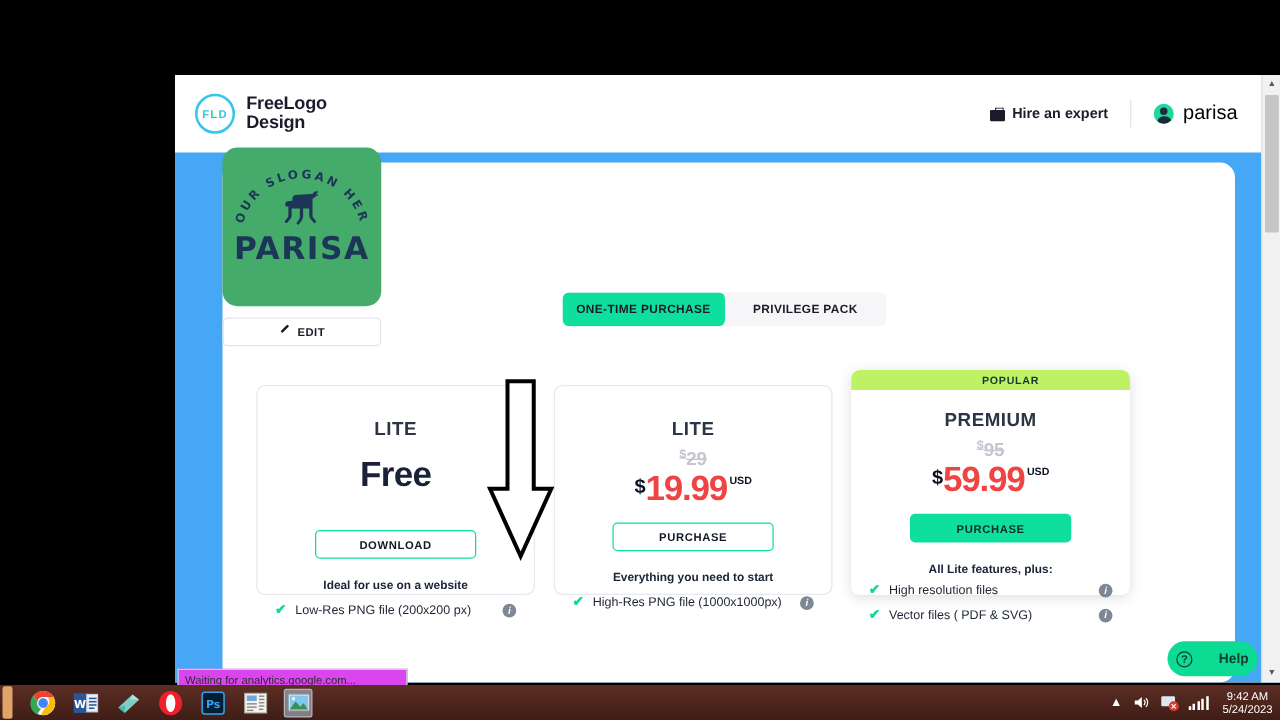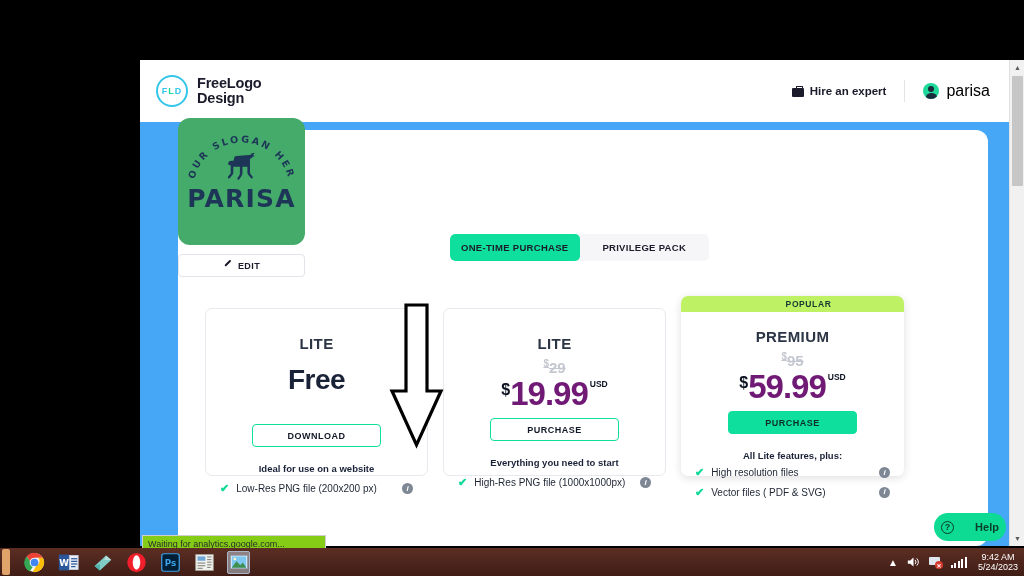--- a/index.html
+++ b/index.html
@@ -130,21 +130,21 @@
   .plan-name { text-align: center; font-size: 15px; font-weight: bold; color: #2b3545; letter-spacing: .4px; }
   .price-wrap { text-align: center; margin-top: 6px; height: 52px; }
   .old-price {
     font-size: 15px; font-weight: bold; color: #c4c7d0; text-decoration: line-through;
     display: block; line-height: 1.1;
   }
   .old-price .cur { font-size: 10px; vertical-align: super; }
   .price-free { font-size: 28px; font-weight: bold; color: #1a2238; letter-spacing: -.5px; margin-top: 12px; display:block;}
   .price-row { display: flex; align-items: flex-start; justify-content: center; line-height: 1; }
   .price-cur { font-size: 16px; font-weight: bold; color: #0d1220; margin-top: 5px; }
-  .price-main { font-size: 33px; font-weight: bold; color: #701a75; letter-spacing: -1px; }
+  .price-main { font-size: 28px; font-weight: bold; color: #ef4444; letter-spacing: -1px; }
   .price-usd { font-size: 8.5px; font-weight: bold; color: #0d1220; margin-top: 3px; margin-left: 2px; }
   .cta {
     display: block; margin: 8px auto 0; width: 129px; height: 23px;
     border-radius: 4px; font-size: 9px; font-weight: bold; letter-spacing: .5px;
     display: flex; align-items: center; justify-content: center; cursor: pointer;
   }
   .cta.outline { background: #fff; border: 1.5px solid #0fdf9c; color: #111827; }
   .cta.solid { background: #0fdf9c; border: 1.5px solid #0fdf9c; color: #0c2e25; }
   .plan-sub { text-align: center; font-size: 9.5px; font-weight: bold; color: #1a2238; margin-top: 16px; }
   .feature {
@@ -185,21 +185,21 @@
     position: absolute; left: 0; width: 15px; height: 15px;
     display: flex; align-items: center; justify-content: center;
     font-size: 7px; color: #5a5a5a;
   }
   .sb-up { top: 0; } .sb-down { bottom: 0; }
   .sb-thumb { position: absolute; left: 2px; top: 16px; width: 11px; height: 110px; background: #c6c6c6; border-radius: 1px; }
 
   
   .status-bubble {
     position: absolute; left: 142px; top: 535px; width: 184px; height: 16px;
-    background: #84cc16; border: 1px solid #cfcfcf; border-bottom: 0;
+    background: #d946ef; border: 1px solid #cfcfcf; border-bottom: 0;
     display: flex; align-items: center; padding-left: 5px;
     font-size: 9px; color: #2b2b2b; overflow: hidden; white-space: nowrap;
   }
 
   
   .taskbar {
     position: absolute; left: 0; bottom: 0; width: 1024px; height: 28px;
     background: linear-gradient(180deg, #5c2e23 0%, #3f1d16 100%);
     display: flex; align-items: center;
   }

